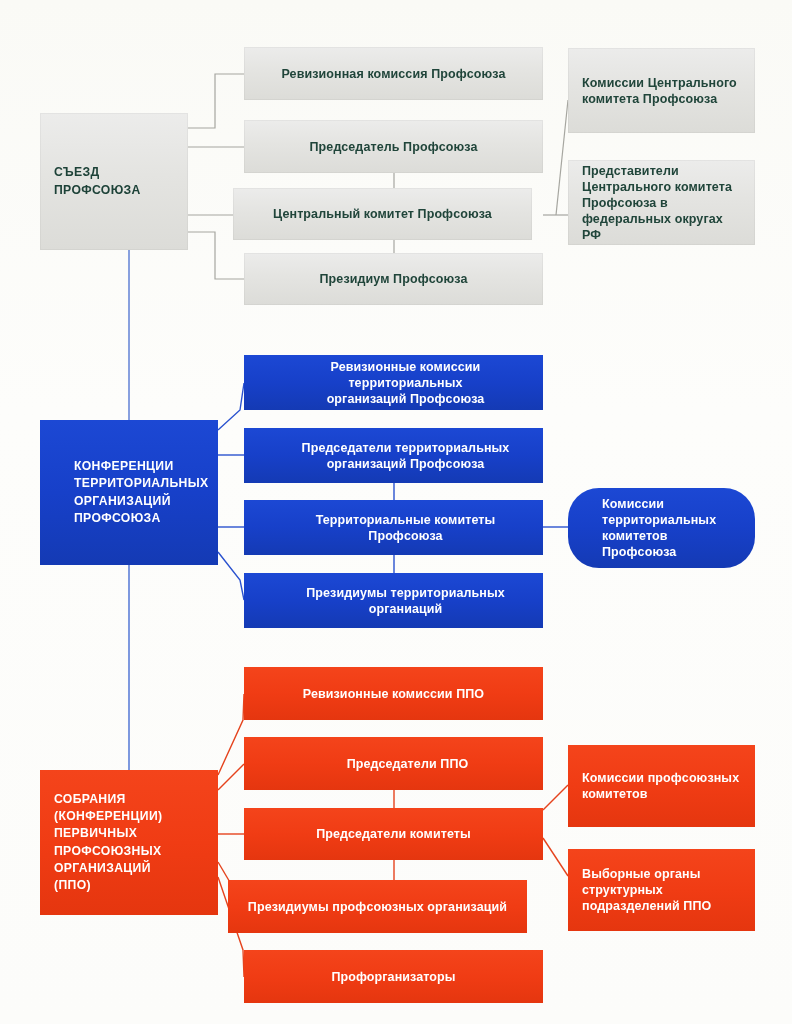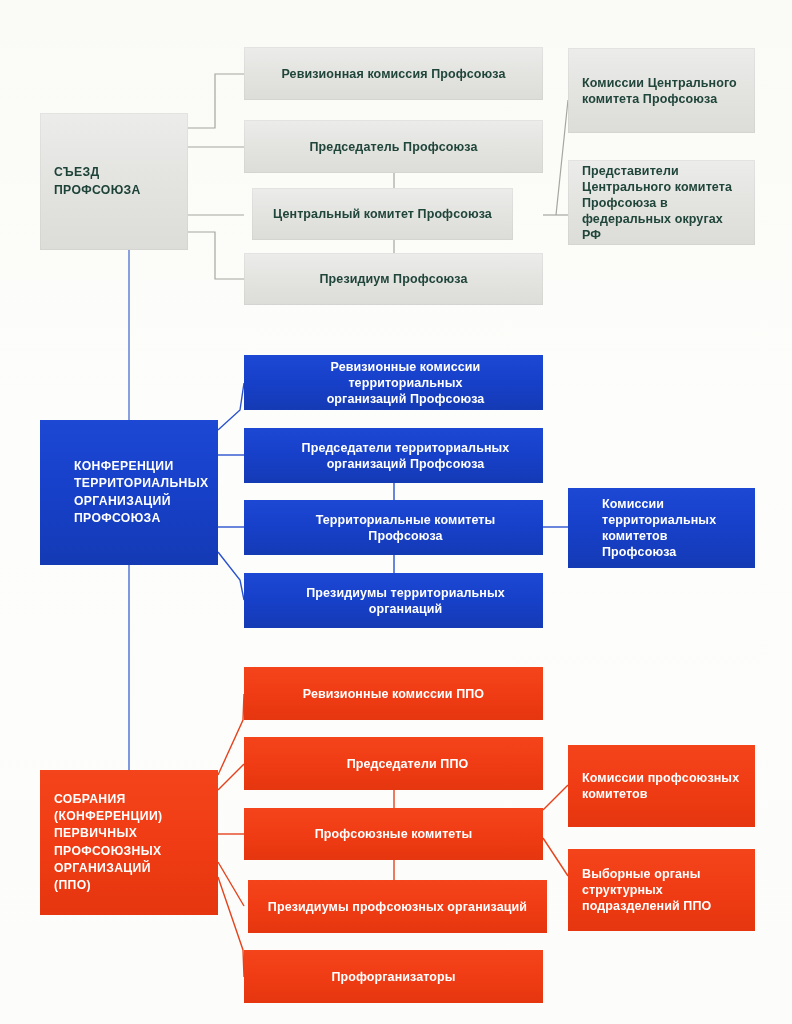--- a/index.html
+++ b/index.html
@@ -137,21 +137,21 @@
   </div>
 
   <div class="node tier-gray grad center" style="left:244px; top:47px; width:299px; height:53px;">
     <span class="txt" style="white-space:pre-line">Ревизионная комиссия Профсоюза</span>
   </div>
 
   <div class="node tier-gray grad center" style="left:244px; top:120px; width:299px; height:53px;align-items:center;">
     <span class="txt" style="white-space:pre-line">Председатель Профсоюза</span>
   </div>
 
-  <div class="node tier-gray grad center" style="left:252px; top:188px; width:261px; height:52px;justify-content:flex-end;">
+  <div class="node tier-gray grad center" style="left:233px; top:188px; width:299px; height:52px;justify-content:flex-end;">
     <span class="txt" style="white-space:pre-line">Центральный комитет Профсоюза</span>
   </div>
 
   <div class="node tier-gray grad center" style="left:244px; top:253px; width:299px; height:52px;">
     <span class="txt" style="white-space:pre-line">Президиум Профсоюза</span>
   </div>
 
   <div class="node tier-gray grad lefttxt" style="left:568px; top:48px; width:187px; height:85px;">
     <span class="txt" style="white-space:pre-line">Комиссии Центрального
 комитета Профсоюза</span>
@@ -182,21 +182,21 @@
   </div>
 
   <div class="node tier-blue grad center" style="left:244px; top:500px; width:299px; height:55px;">
     <span class="txt" style="white-space:pre-line">Территориальные комитеты Профсоюза</span>
   </div>
 
   <div class="node tier-blue grad center" style="left:244px; top:573px; width:299px; height:55px;">
     <span class="txt" style="white-space:pre-line">Президиумы территориальных органиаций</span>
   </div>
 
-  <div class="node tier-blue grad lefttxt" style="left:568px; top:488px; width:187px; height:80px;">
+  <div class="node tier-blue grad lefttxt" style="left:568px; top:488px; width:187px; height:80px;border-radius:31px;">
     <span class="txt" style="white-space:pre-line">Комиссии
 территориальных
 комитетов Профсоюза</span>
   </div>
 
   <div class="node tier-red grad root-block lefttxt" style="left:40px; top:770px; width:178px; height:145px;">
     <span class="txt" style="white-space:pre-line">СОБРАНИЯ
 (КОНФЕРЕНЦИИ)
 ПЕРВИЧНЫХ
 ПРОФСОЮЗНЫХ
@@ -206,24 +206,24 @@
 
   <div class="node tier-red grad center" style="left:244px; top:667px; width:299px; height:53px;">
     <span class="txt" style="white-space:pre-line">Ревизионные комиссии ППО</span>
   </div>
 
   <div class="node tier-red grad center" style="left:244px; top:737px; width:299px; height:53px;padding-left:38px;">
     <span class="txt" style="white-space:pre-line">Председатели ППО</span>
   </div>
 
   <div class="node tier-red grad center" style="left:244px; top:808px; width:299px; height:52px;">
-    <span class="txt" style="white-space:pre-line">Профсоюзные комитеты</span>
-  </div>
-
-  <div class="node tier-red grad center" style="left:248px; top:880px; width:299px; height:53px;">
+    <span class="txt" style="white-space:pre-line">Председатели комитеты</span>
+  </div>
+
+  <div class="node tier-red grad center" style="left:228px; top:880px; width:299px; height:53px;">
     <span class="txt" style="white-space:pre-line">Президиумы профсоюзных организаций</span>
   </div>
 
   <div class="node tier-red grad center" style="left:244px; top:950px; width:299px; height:53px;">
     <span class="txt" style="white-space:pre-line">Профорганизаторы</span>
   </div>
 
   <div class="node tier-red grad lefttxt" style="left:568px; top:745px; width:187px; height:82px;">
     <span class="txt" style="white-space:pre-line">Комиссии профсоюзных
 комитетов</span>

